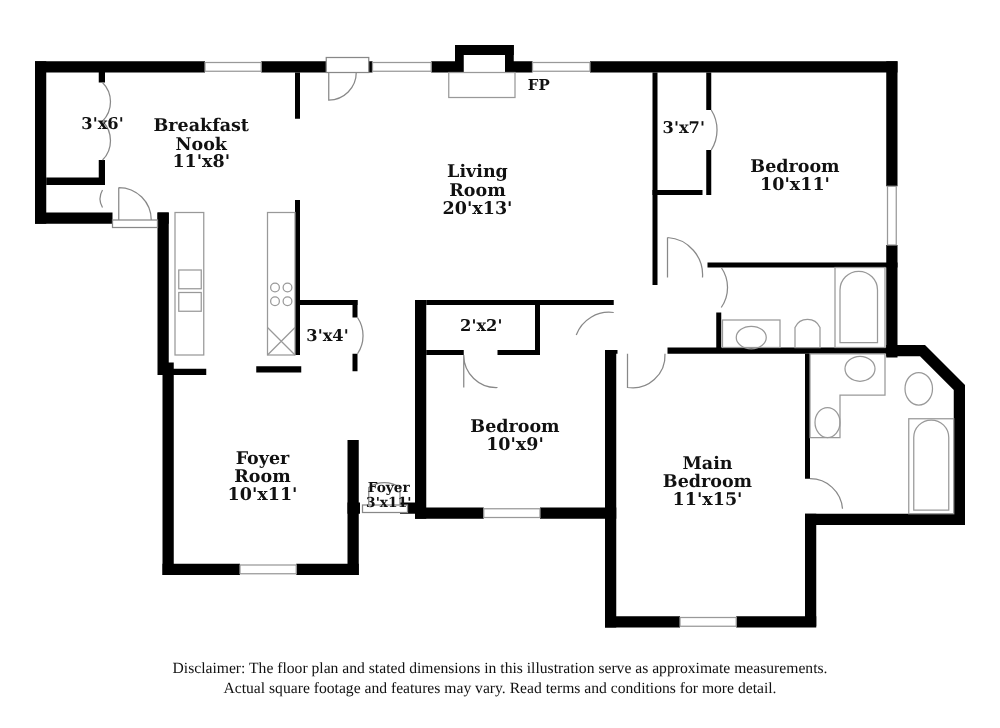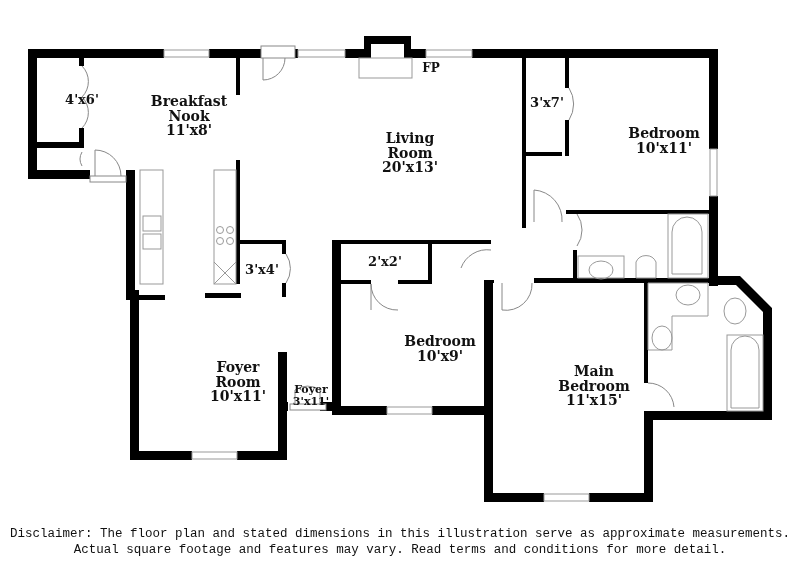--- a/index.html
+++ b/index.html
@@ -1,23 +1,23 @@
 <!DOCTYPE html>
 <html><head>
 <meta charset="utf-8">
 <style>
   html, body { margin:0; padding:0; background:#ffffff; }
   body { width:800px; height:582px; position:relative; overflow:hidden; font-family:"DejaVu Serif", serif; }
   #plan { position:absolute; left:0; top:0; width:800px; height:582px; }
   .label { position:absolute; text-align:center; font-family:"DejaVu Serif", serif; font-weight:bold; color:#111; line-height:1.05; transform:translate(-50%,-50%); white-space:nowrap; }
-  .lg { font-size:14px;margin-left:28px; }
+  .lg { font-size:14px; }
   .md { font-size:13px; }
   .sm { font-size:12px;margin-left:47px; }
   .xs { font-size:11px;margin-top:44px; }
-  .disclaimer { position:absolute; left:0; width:800px; text-align:center; font-family:Liberation Mono, monospace; font-size:12.5px; color:#111; line-height:16px; }
+  .disclaimer { position:absolute; left:0; width:800px; text-align:center; font-family:Liberation Serif, serif; font-size:12.5px; color:#111; line-height:16px; }
 </style>
 </head>
 <body>
 
 <svg id="plan" viewBox="0 0 800 582" xmlns="http://www.w3.org/2000/svg">
   <g fill="#000">
 
     <rect x="28" y="49" width="136" height="9"></rect>
     <rect x="209" y="49" width="52" height="9"></rect>
     <rect x="295" y="49" width="3" height="9"></rect>
@@ -132,21 +132,21 @@
     <path d="M672 274 V232 A14 14 0 0 1 702 232 V274 Z"></path>
     <path d="M648 283 V350 H672 V316 H708 V283 Z"></path>
     <ellipse cx="688" cy="295" rx="12" ry="10"></ellipse>
     <ellipse cx="662" cy="338" rx="10" ry="12"></ellipse>
     <ellipse cx="735" cy="311" rx="11" ry="13"></ellipse>
     <rect x="727" y="335" width="36" height="76"></rect>
     <path d="M731 408 V350 A14 14 0 0 1 759 350 V408 Z"></path>
   </g>
 </svg>
 
-<div class="label md" style="left:82px;top:100px;">4'x6'</div>
+<div class="label md" style="left:82px;top:100px;">3'x6'</div>
 <div class="label lg" style="left:161px;top:116px;">
   <div>Breakfast</div>
   <div>Nook</div>
   <div>11'x8'</div>
 </div>
 <div class="label sm" style="left:384px;top:68px;">FP</div>
 <div class="label lg" style="left:382px;top:153px;">
   <div>Living</div>
   <div>Room</div>
   <div>20'x13'</div>

